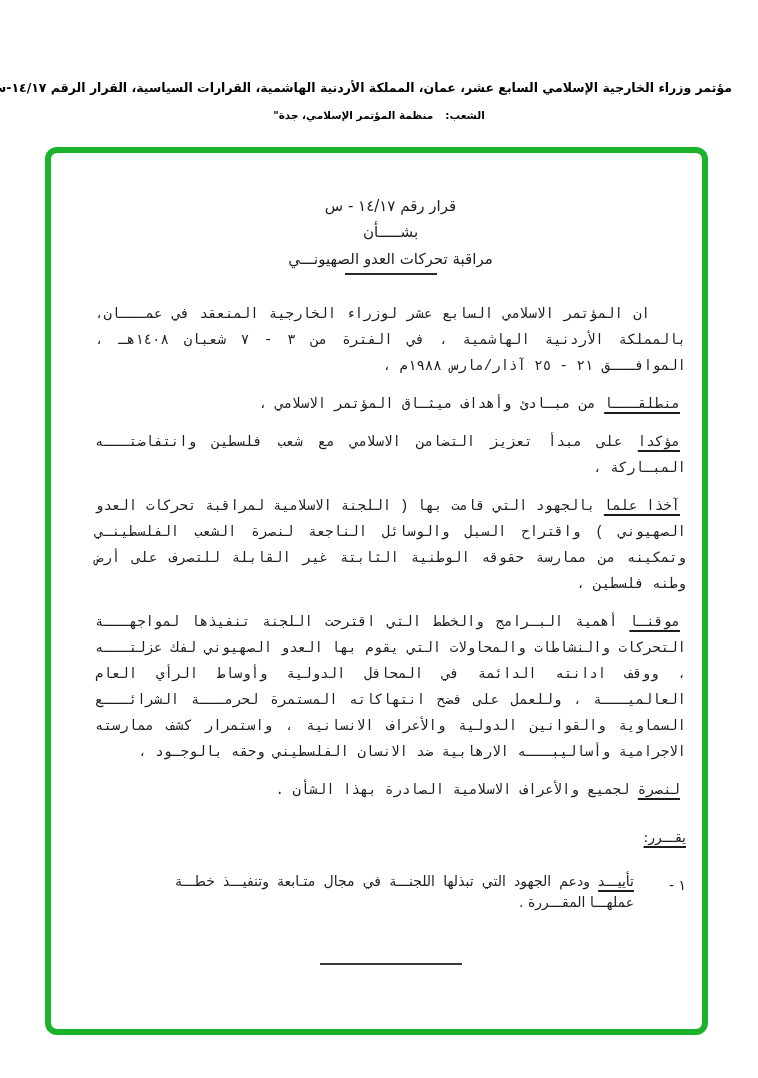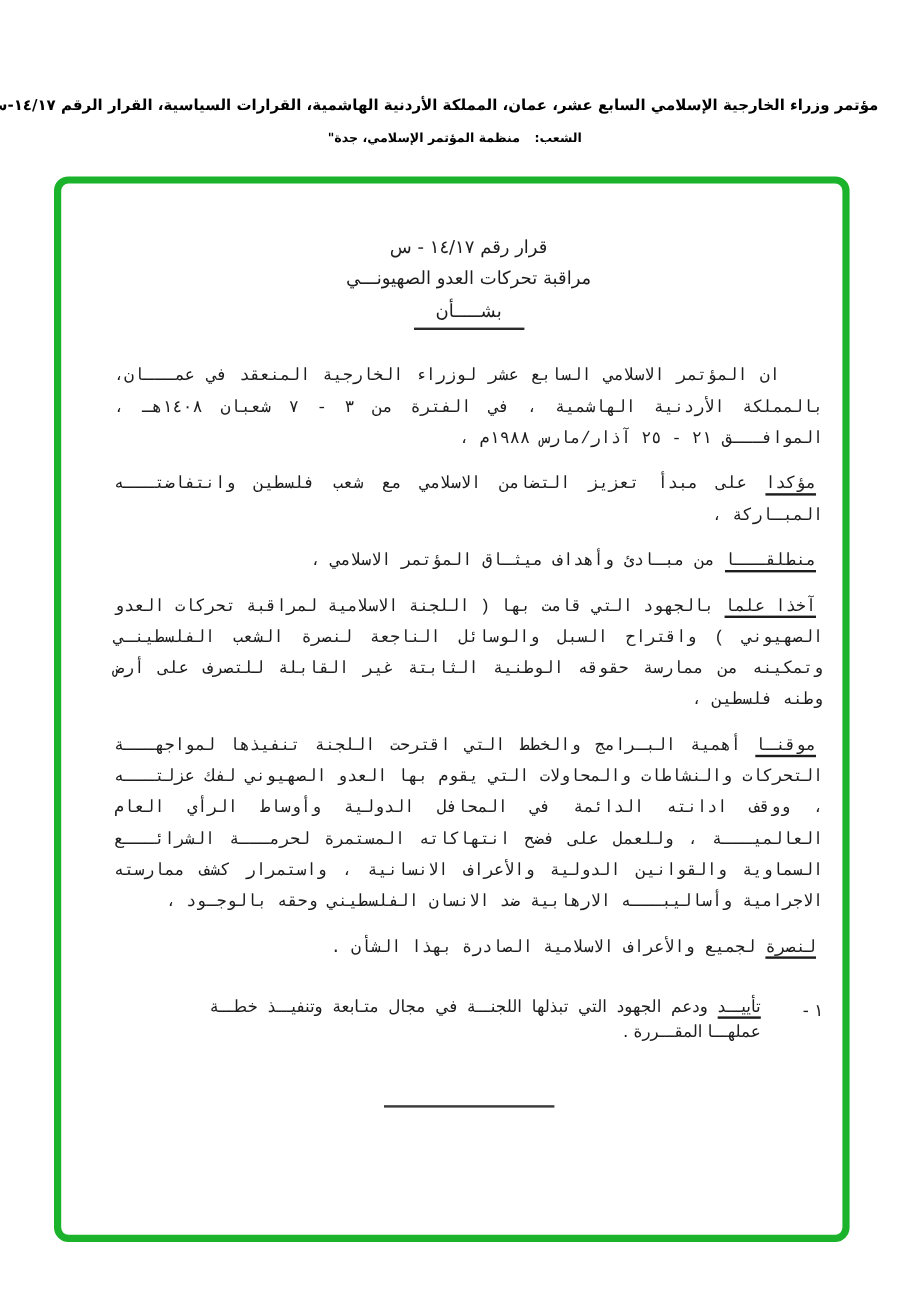--- a/index.html
+++ b/index.html
@@ -70,37 +70,38 @@
 
 <div class="src">
   <span class="lbl">الشعب:</span><span>منظمة المؤتمر الإسلامي، جدة"</span>
 </div>
 
 <div class="frame">
   <div class="doc">
 
     <div class="title-block">
       <div>قرار رقم ١٤/١٧ - س</div>
+      <div>بشـــــأن</div>
       <div>مراقبة تحركات العدو الصهيونـــي</div>
-      <div>بشـــــأن</div>
       <div class="subject-underline"></div>
     </div>
 
     <p class="body-par opening">ان المؤتمر الاسلامي السابع عشر لوزراء الخارجية المنعقد في عمـــان، بالمملكة الأردنية الهاشمية ، في الفترة من ٣ - ٧ شعبان ١٤٠٨هـ ، الموافـــق ٢١ - ٢٥ آذار/مارس ١٩٨٨م ،</p>
 
+    <p class="body-par pre"><span class="lead">منطلقـــا</span> <span>من مبـادئ وأهداف ميثـاق المؤتمر الاسلامي ،</span></p>
+
     <p class="body-par pre"><span class="lead">مؤكدا</span> <span>على مبدأ تعزيز التضامن الاسلامي مع شعب فلسطين وانتفاضتـــه المبـاركة ،</span></p>
-
-    <p class="body-par pre"><span class="lead">منطلقـــا</span> <span>من مبـادئ وأهداف ميثـاق المؤتمر الاسلامي ،</span></p>
 
     <p class="body-par pre"><span class="lead">آخذا علما</span> <span>بالجهود التي قامت بها ( اللجنة الاسلامية لمراقبة تحركات العدو الصهيوني ) واقتراح السبل والوسائل الناجعة لنصرة الشعب الفلسطينـي وتمكينه من ممارسة حقوقه الوطنية الثابتة غير القابلة للتصرف على أرض وطنه فلسطين ،</span></p>
 
     <p class="body-par pre"><span class="lead">موقنـا</span> <span>أهمية البـرامج والخطط التي اقترحت اللجنة تنفيذها لمواجهـــة التحركات والنشاطات والمحاولات التي يقوم بها العدو الصهيوني لفك عزلتـــه ، ووقف ادانته الدائمة في المحافل الدولية وأوساط الرأي العام العالميـــة ، وللعمل على فضح انتهاكاته المستمرة لحرمـــة الشرائـــع السماوية والقوانين الدولية والأعراف الانسانية ، واستمرار كشف ممارسته الاجرامية وأساليبـــه الارهابية ضد الانسان الفلسطيني وحقه بالوجـود ،</span></p>
 
     <p class="body-par pre"><span class="lead">لنصرة</span> <span>لجميع والأعراف الاسلامية الصادرة بهذا الشأن .</span></p>
 
+    <div class="decides">يقـــرر:</div>
 
     <div class="item">
       <span class="num">١ -</span>
       <p class="itext"><span class="lead">تأييـــد</span> <span>ودعم الجهود التي تبذلها اللجنـــة في مجال متـابعة وتنفيـــذ خطـــة عملهـــا المقـــررة .</span></p>
     </div>
 
     <div class="divider"></div>
 
   </div>
 </div>

